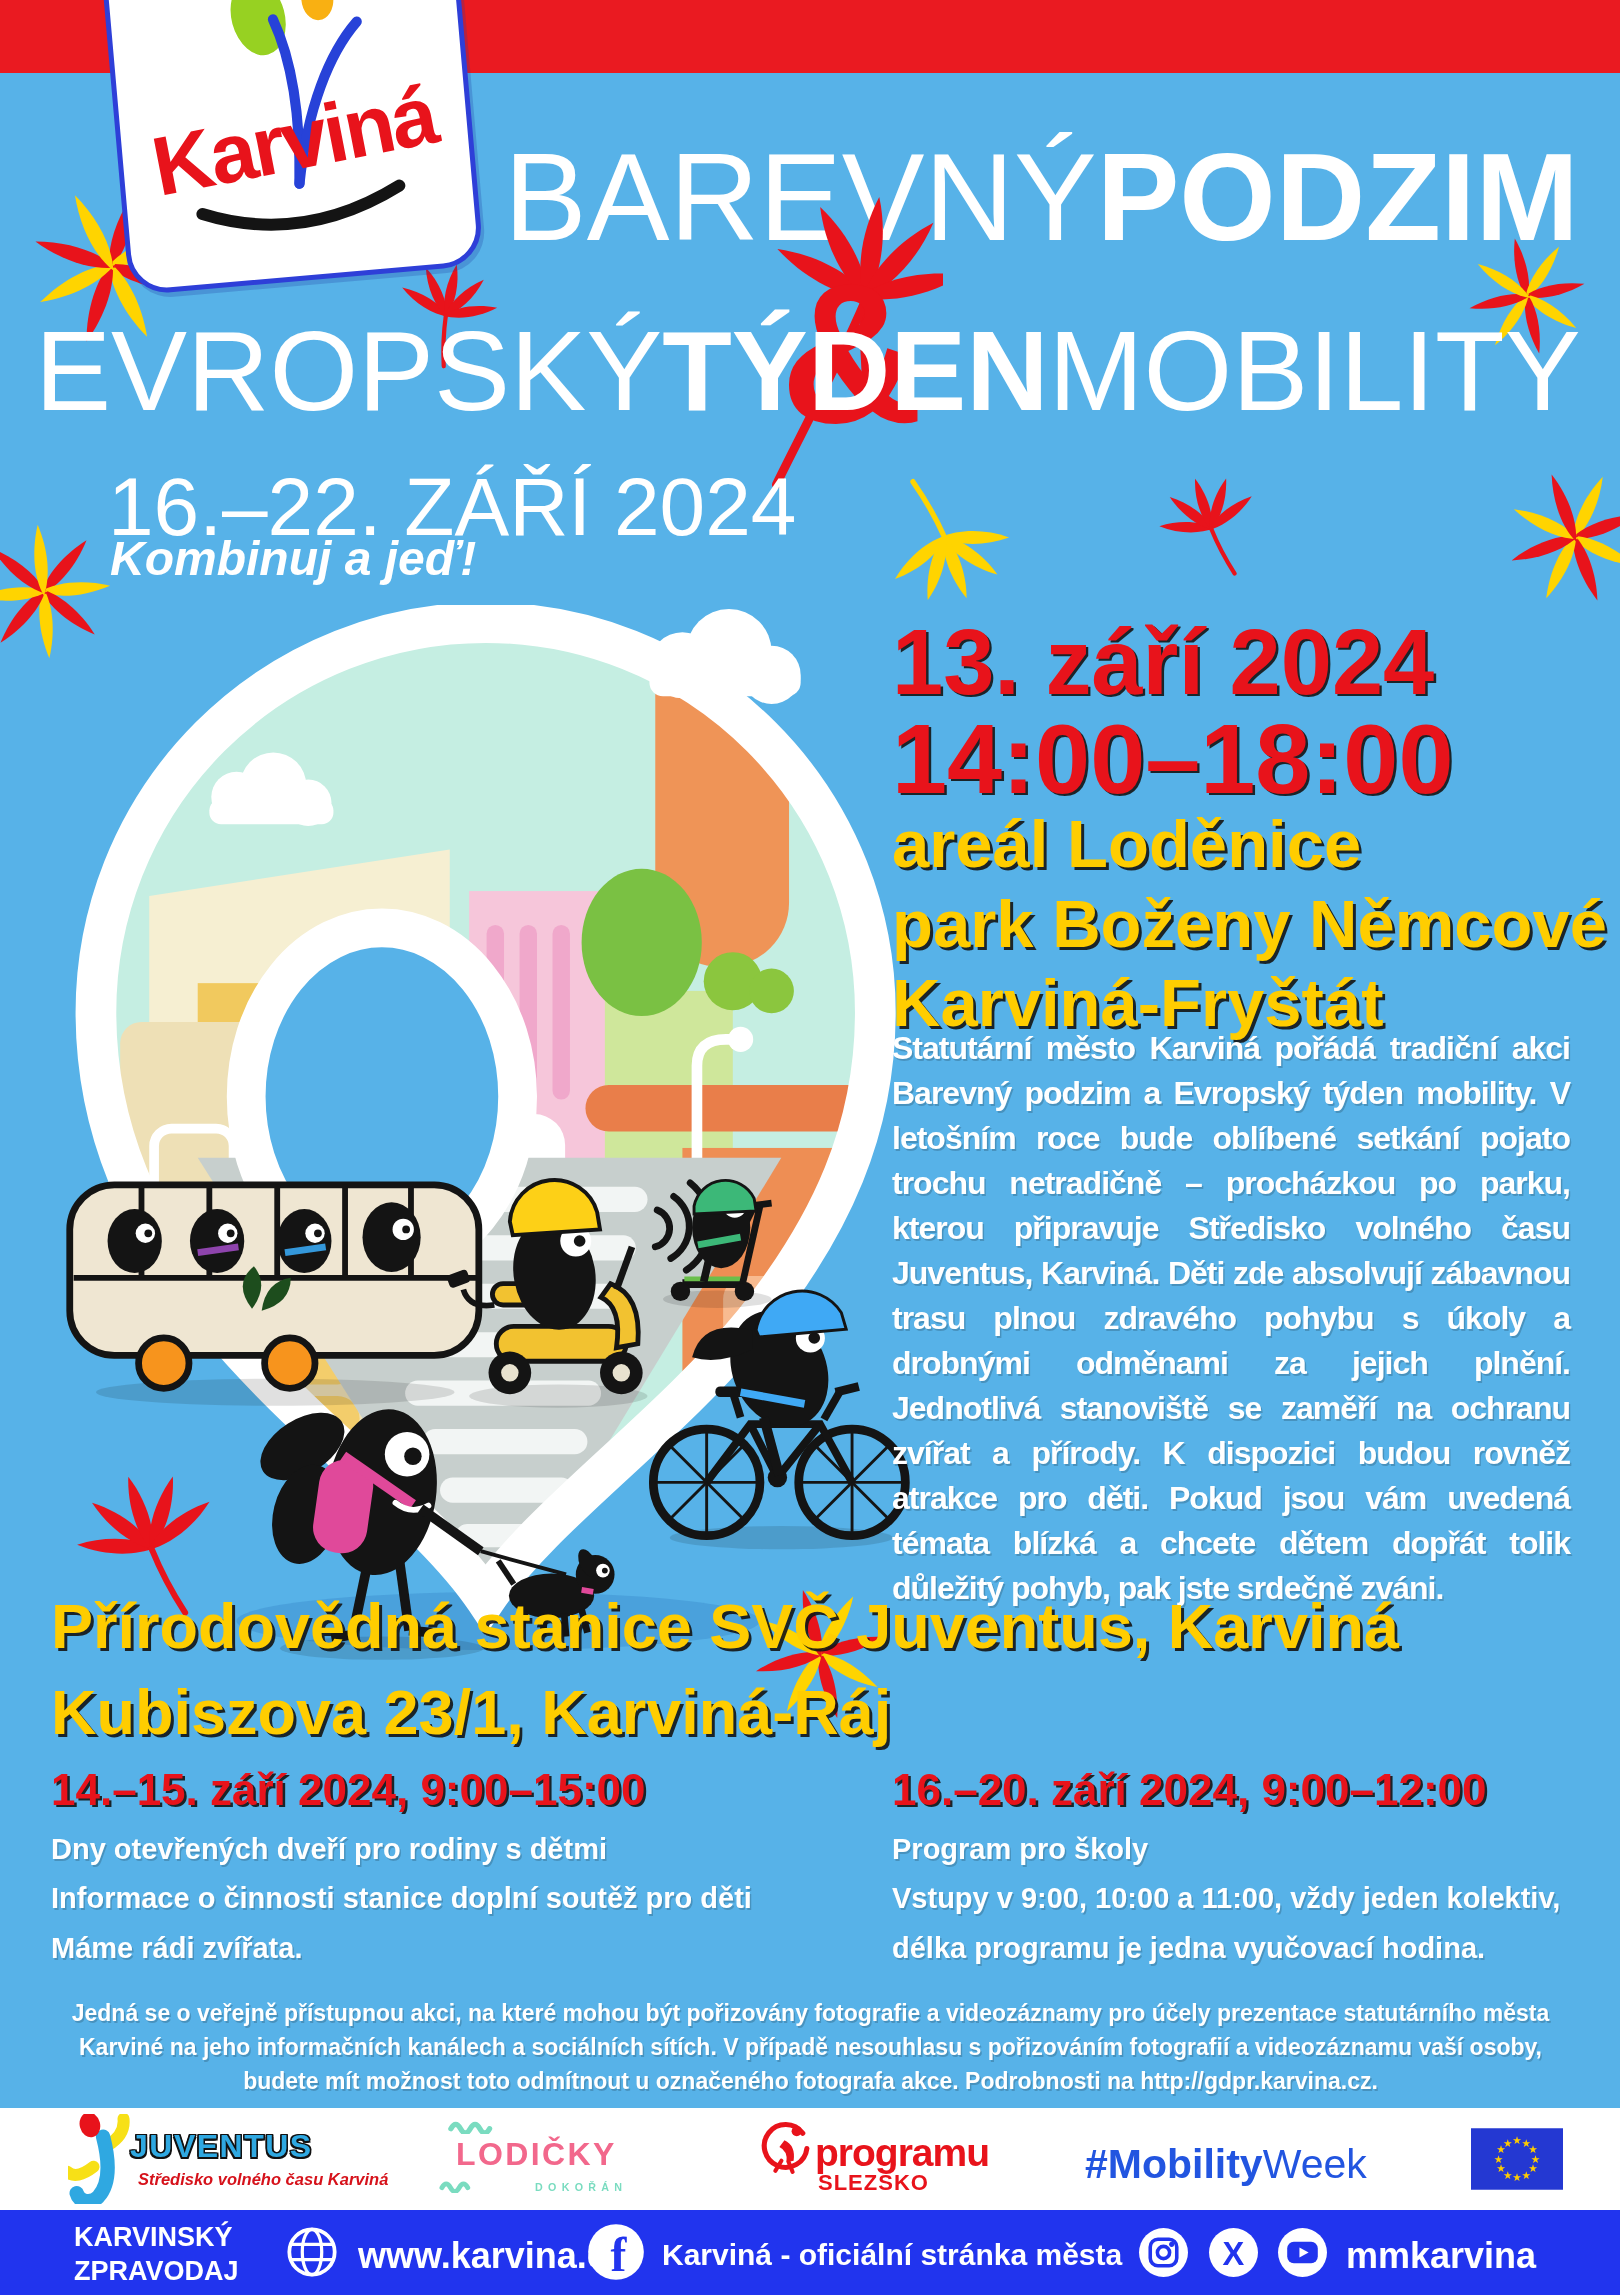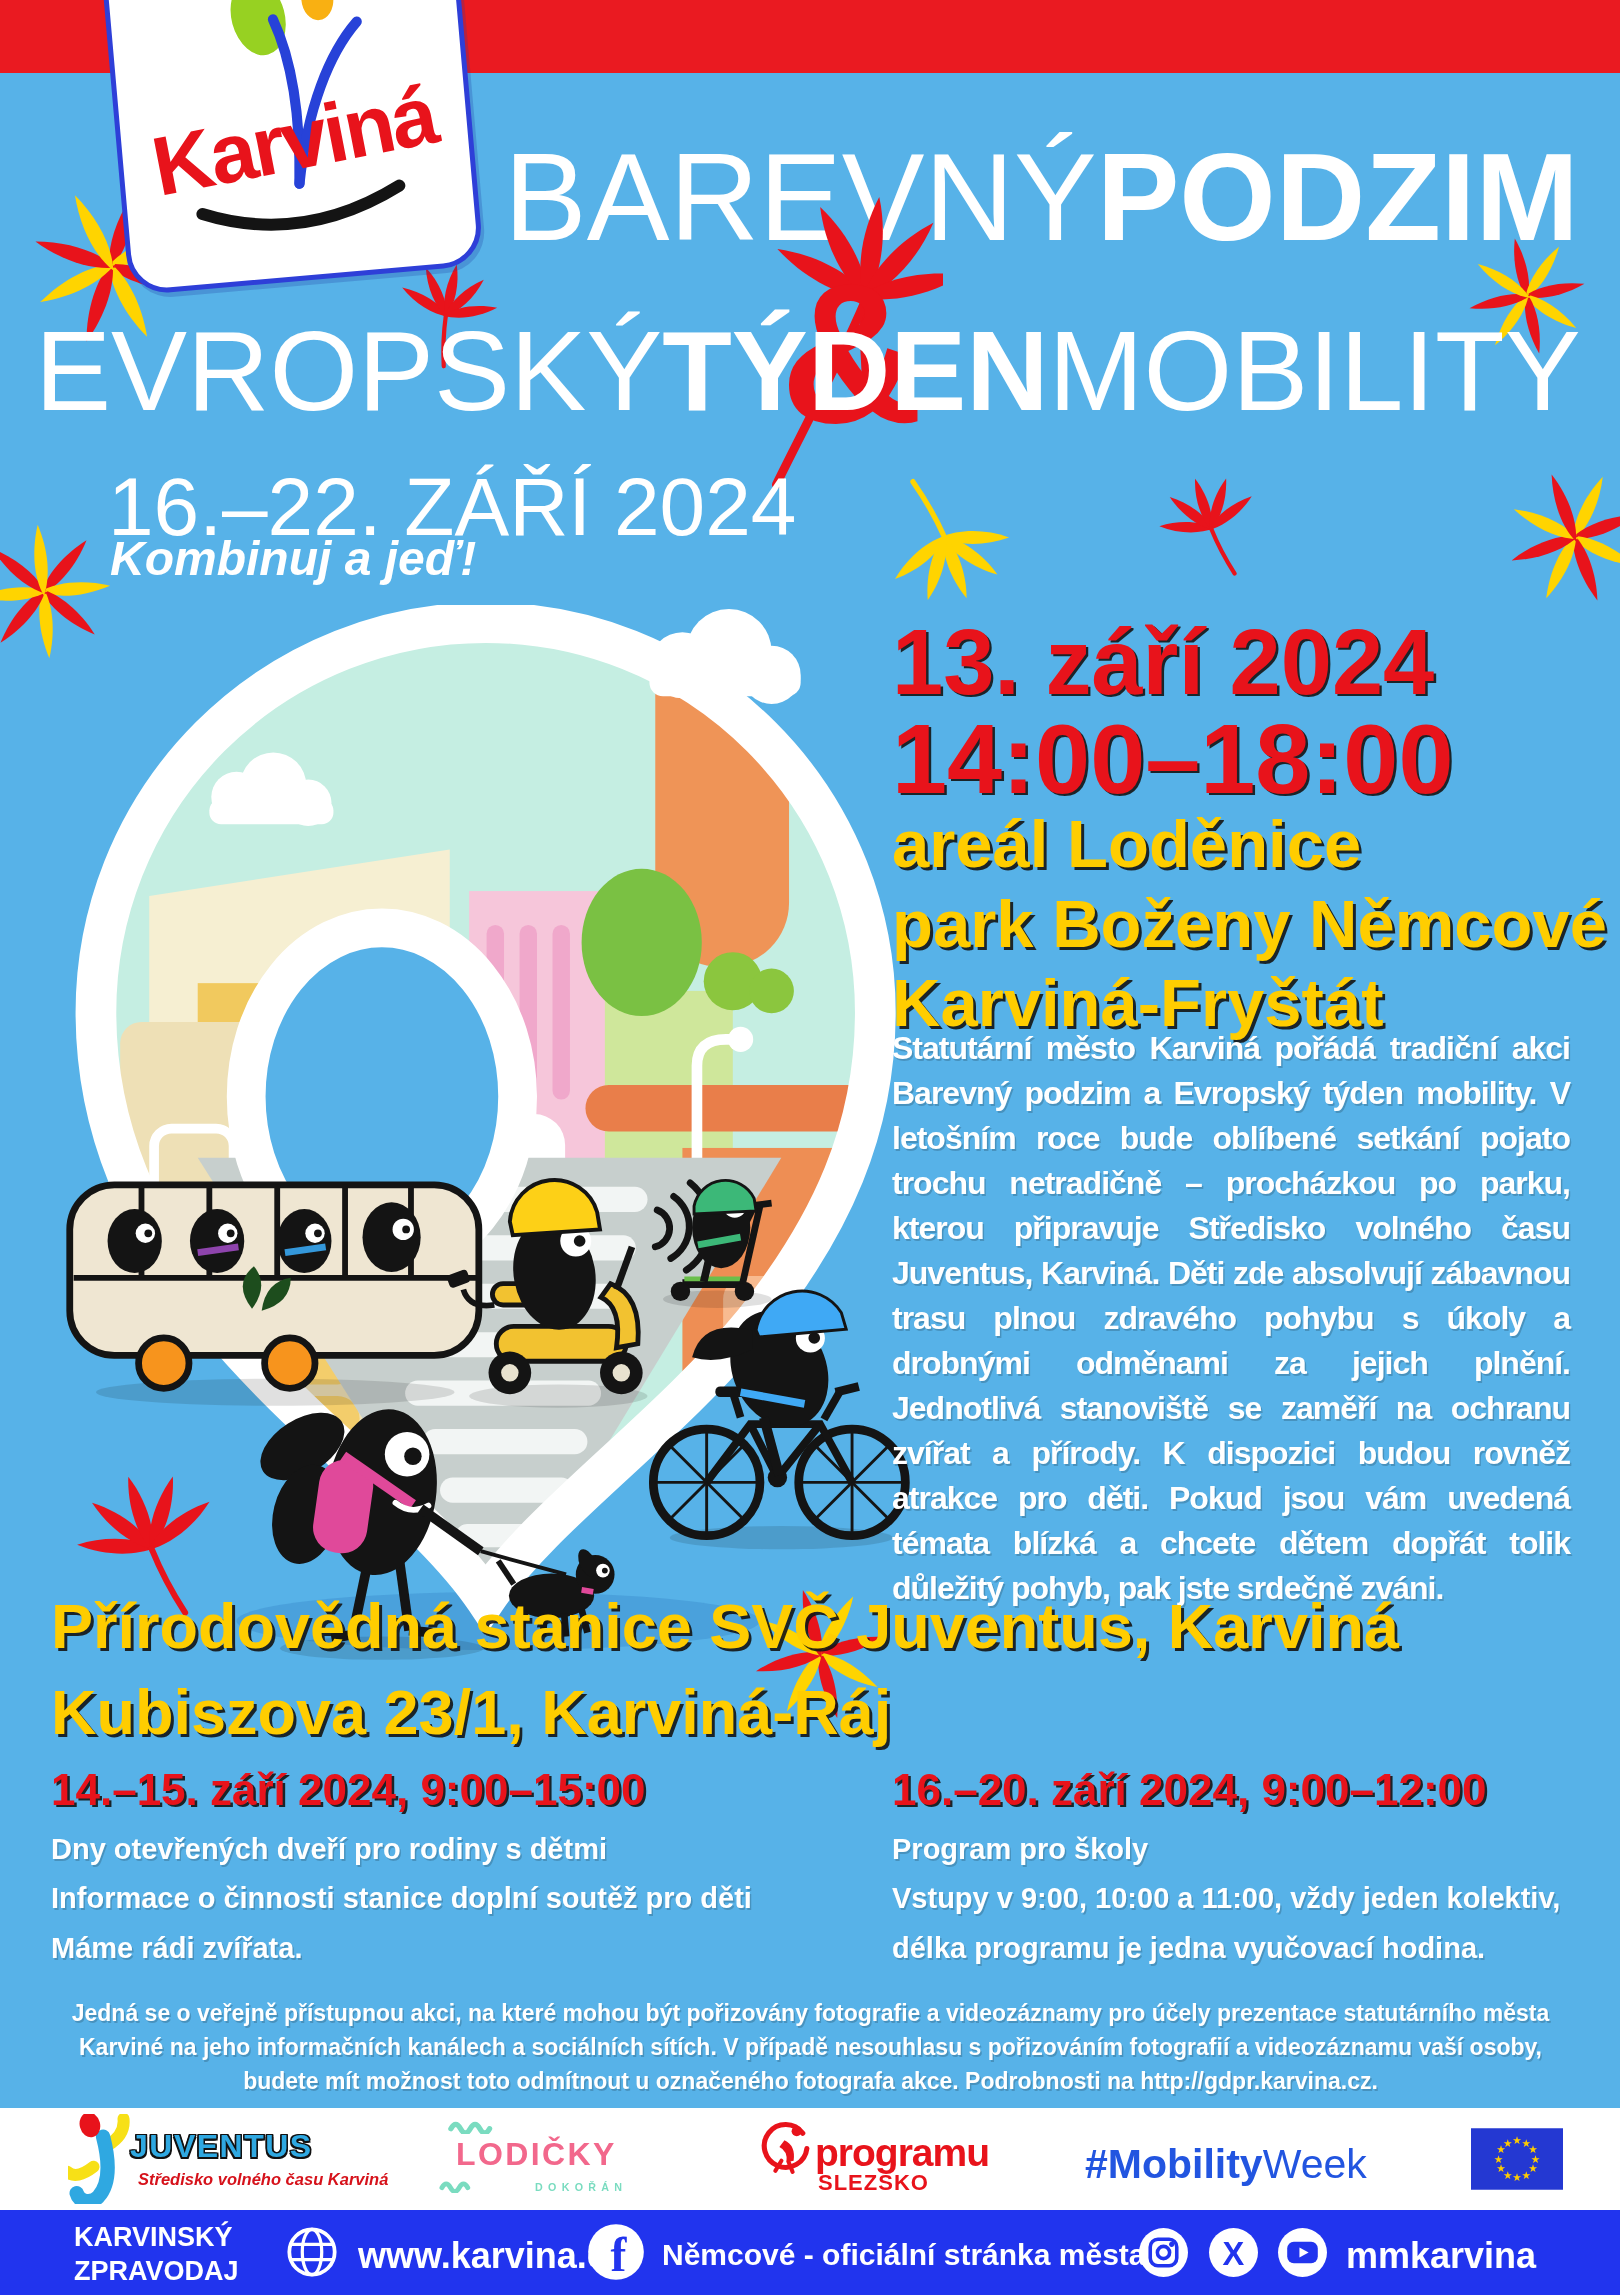--- a/index.html
+++ b/index.html
@@ -410,21 +410,21 @@
   <ellipse cx="50" cy="50" rx="18" ry="42" stroke="#fff" stroke-width="6" fill="none"></ellipse>
   <line x1="10" y1="36" x2="90" y2="36" stroke="#fff" stroke-width="6"></line>
   <line x1="10" y1="64" x2="90" y2="64" stroke="#fff" stroke-width="6"></line>
 </svg>
 <div class="abs bar-txt nowrap" style="left:358px;top:2235px;font-size:36px">www.karvina.cz</div>
 
 <svg class="abs" style="left:587px;top:2223px" width="58" height="58" viewBox="0 0 100 100">
   <circle cx="50" cy="50" r="48" fill="#fff"></circle>
   <text x="54" y="82" font-size="82" font-weight="700" fill="#2134ee" text-anchor="middle" font-family="Liberation Serif, serif">f</text>
 </svg>
-<div class="abs bar-txt nowrap" style="left:662px;top:2238px;font-size:30px">Němcové - oficiální stránka města</div>
+<div class="abs bar-txt nowrap" style="left:662px;top:2238px;font-size:30px">Karviná - oficiální stránka města</div>
 
 <svg class="abs" style="left:1138px;top:2227px" width="51" height="51" viewBox="0 0 100 100">
   <circle cx="50" cy="50" r="48" fill="#fff"></circle>
   <rect x="24" y="24" width="52" height="52" rx="15" stroke="#2134ee" stroke-width="7" fill="none"></rect>
   <circle cx="50" cy="50" r="12" stroke="#2134ee" stroke-width="7" fill="none"></circle>
   <circle cx="66" cy="34" r="5" fill="#2134ee"></circle>
 </svg>
 <svg class="abs" style="left:1208px;top:2227px" width="51" height="51" viewBox="0 0 100 100">
   <circle cx="50" cy="50" r="48" fill="#fff"></circle>
   <text x="50" y="74" font-size="64" font-weight="700" fill="#2134ee" text-anchor="middle">X</text>

